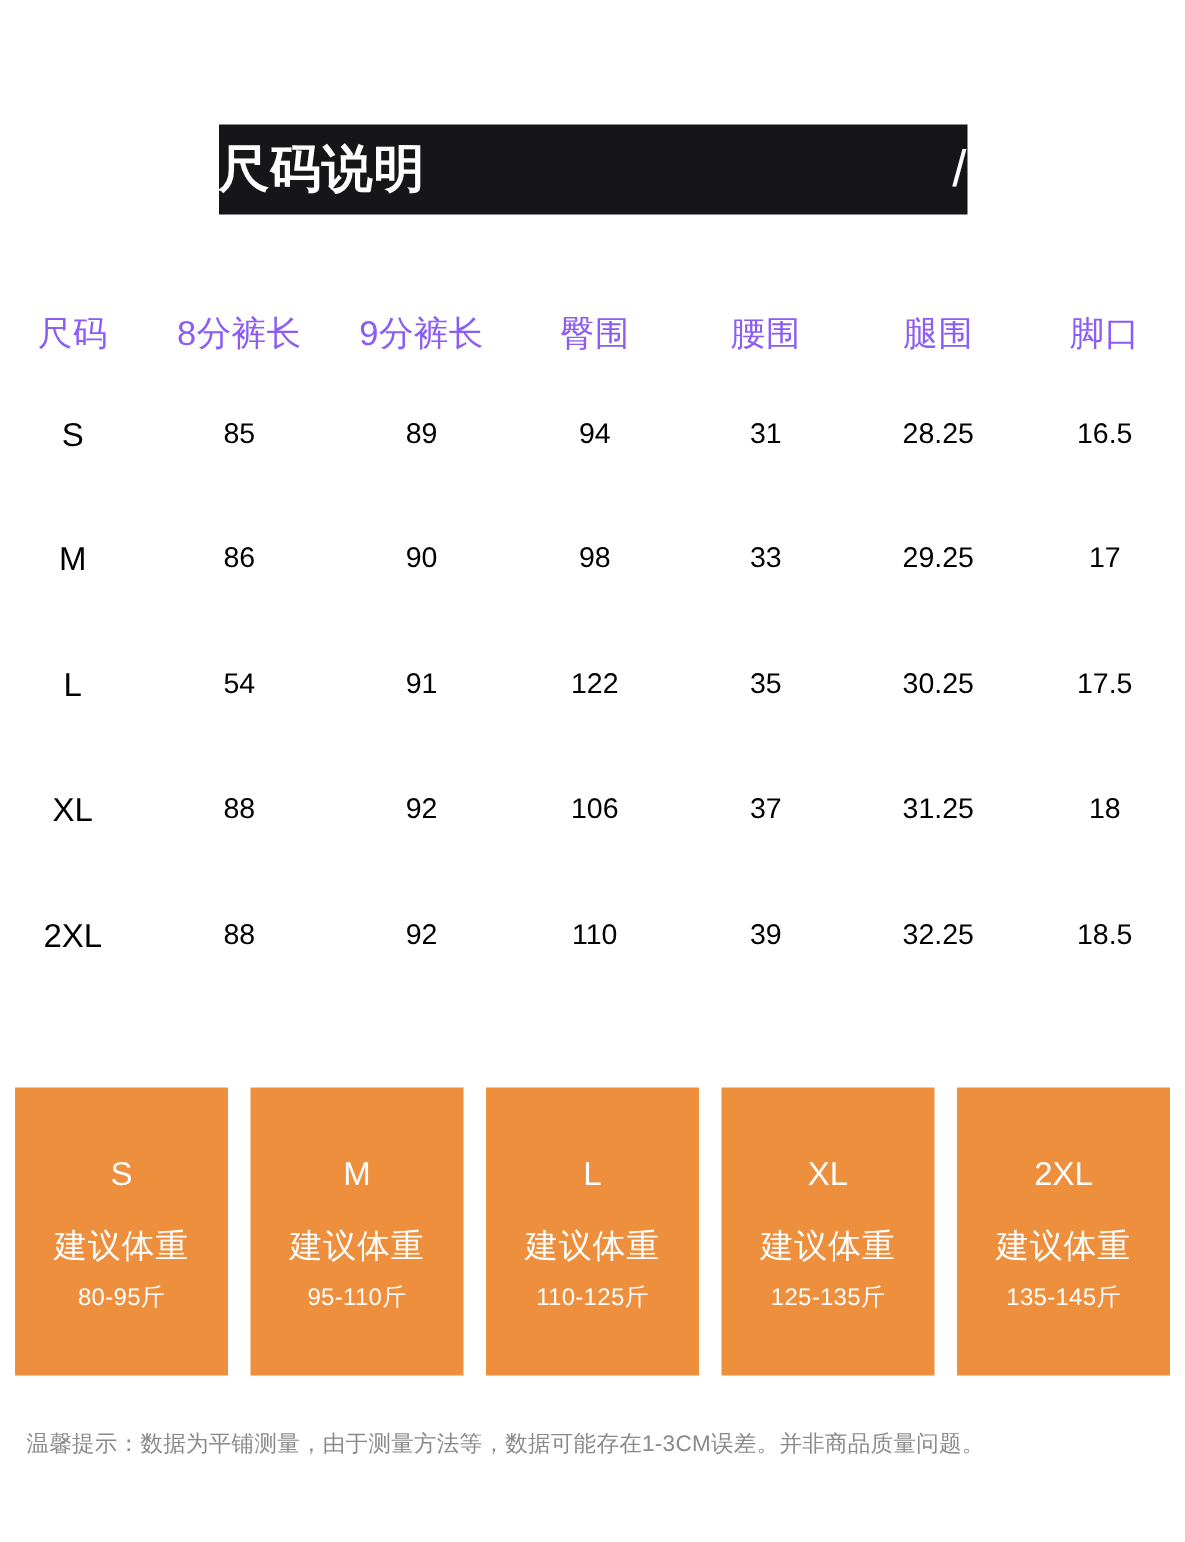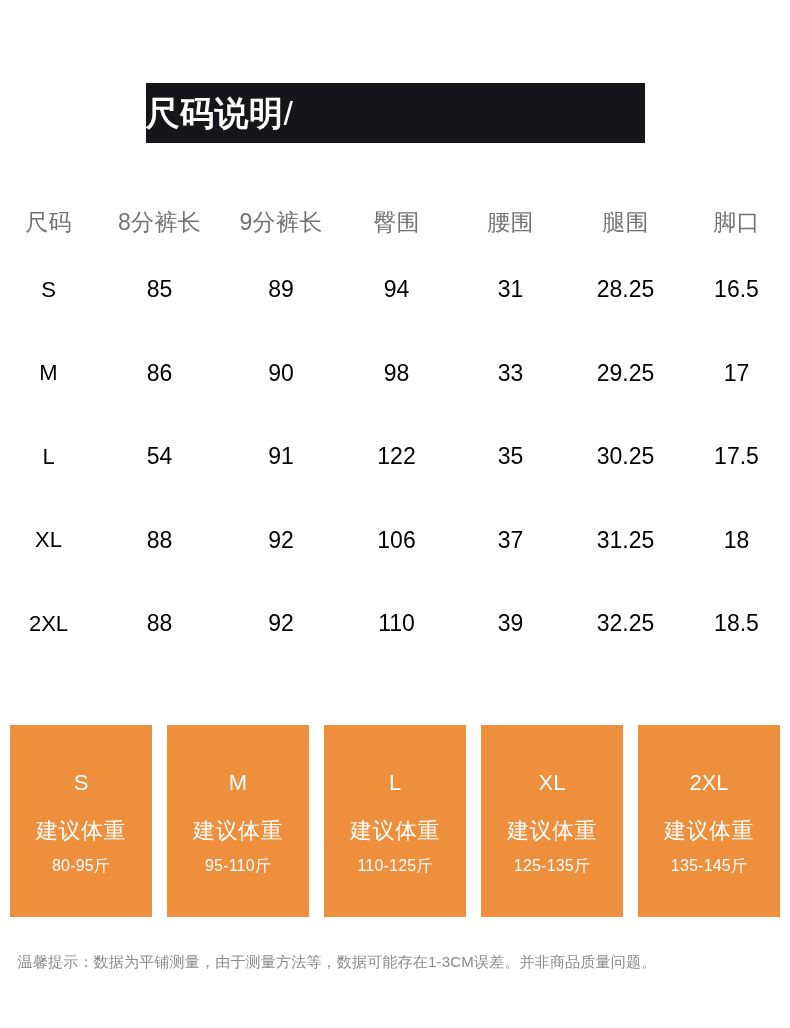--- a/index.html
+++ b/index.html
@@ -26,21 +26,21 @@
     height: 60px;
     display: flex;
     justify-content: center;
     align-items: stretch;
   }
   .banner {
     background: #16161a;
     width: 499px;
     display: flex;
     align-items: center;
-    justify-content: flex-start;
+    justify-content: space-between;
     line-height: 1;
     white-space: nowrap;
   }
   .banner-cn {
     color: #ffffff;
     font-size: 34px;
     font-weight: bold;
     letter-spacing: 0.5px;
   }
   .banner-en {
@@ -63,27 +63,27 @@
   .size-table td {
     text-align: center;
     padding: 0;
     border: 0;
     font-weight: normal;
   }
   .size-table th {
     height: 52px;
     vertical-align: middle;
     font-size: 23px;
-    color: #737373;
+    color: #8b5cf6;
     letter-spacing: 0.3px;
   }
   .size-table td {
     height: 83.5px;
     vertical-align: middle;
-    font-size: 23px;
+    font-size: 19px;
     color: #000;
   }
   .size-table td.size-label {
     font-size: 22px;
   }
   
   col.c0 { width: 97px; }
   col.c1 { width: 125px; }
   col.c2 { width: 118px; }
   col.c3 { width: 113px; }

